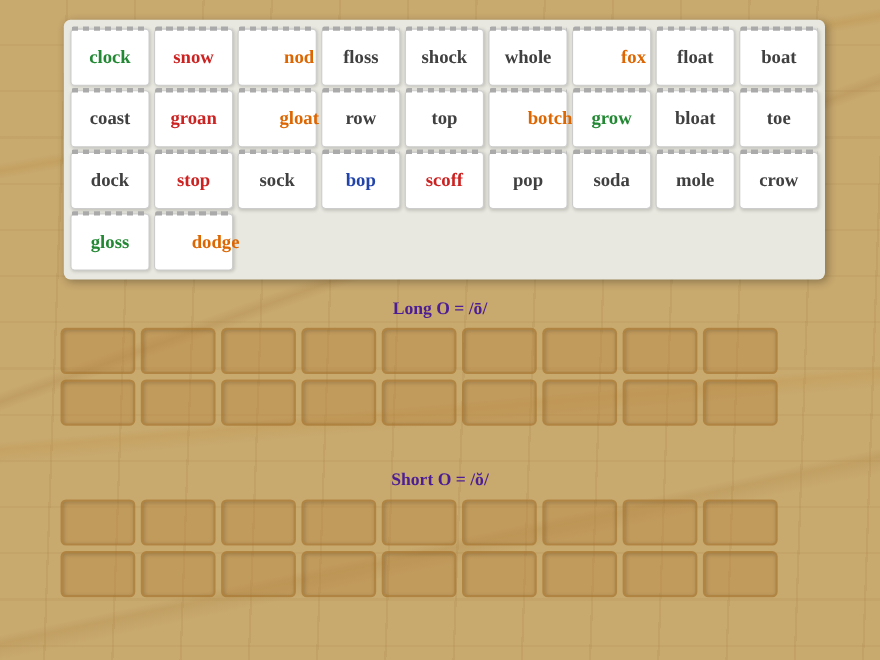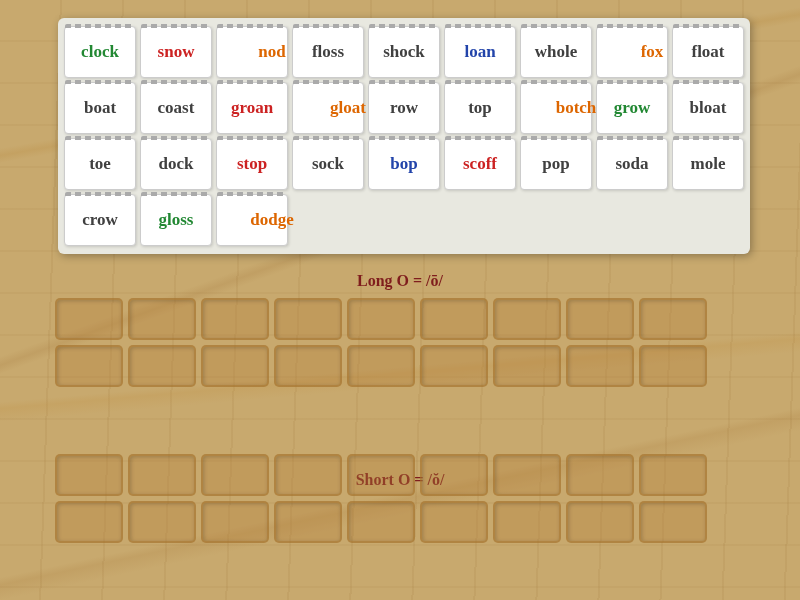--- a/index.html
+++ b/index.html
@@ -90,21 +90,21 @@
     .color-black { color: #404040; }
     .color-blue { color: #2244aa; }
     .color-red { color: #cc2222; }
     .color-green { color: #228833; }
     .color-orange { color: #dd6600; padding-left: 40px; }
 
     .section-label {
       position: absolute;
       font-size: 16px;
       font-weight: bold;
-      color: #7f1d1d;
+      color: #4c1d95;
       text-align: center;
       z-index: 1;
     }
 
     .drop-area {
       position: absolute;
       display: grid;
       gap: 5px;
       z-index: 1;
     }
@@ -133,38 +133,36 @@
     .long-o-area {
       top: 298px;
       left: 55px;
     }
 
     
     .short-o-label {
       top: 428px;
       left: 0;
       right: 0;
-      margin-top: 43px;
     }
 
     .short-o-area {
       top: 454px;
       left: 55px;
     }
   </style>
 </head>
 <body>
 
 <div class="word-card-area" id="word-card-area">
 <div class="word-card color-green">clock</div>
     <div class="word-card color-red">snow</div>
     <div class="word-card color-orange">nod</div>
     <div class="word-card color-black">floss</div>
     <div class="word-card color-black">shock</div>
-    <div class="word-card color-blue">loan</div>
     <div class="word-card color-black">whole</div>
     <div class="word-card color-orange">fox</div>
     <div class="word-card color-black">float</div>
     <div class="word-card color-black">boat</div>
     <div class="word-card color-black">coast</div>
     <div class="word-card color-red">groan</div>
     <div class="word-card color-orange">gloat</div>
     <div class="word-card color-black">row</div>
     <div class="word-card color-black">top</div>
     <div class="word-card color-orange">botch</div>

